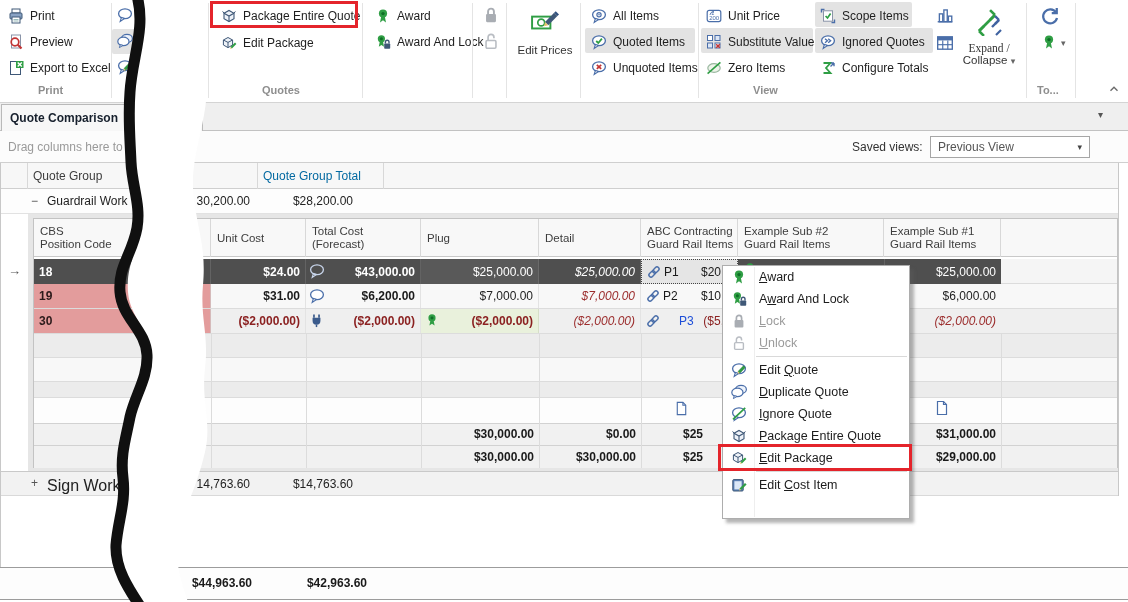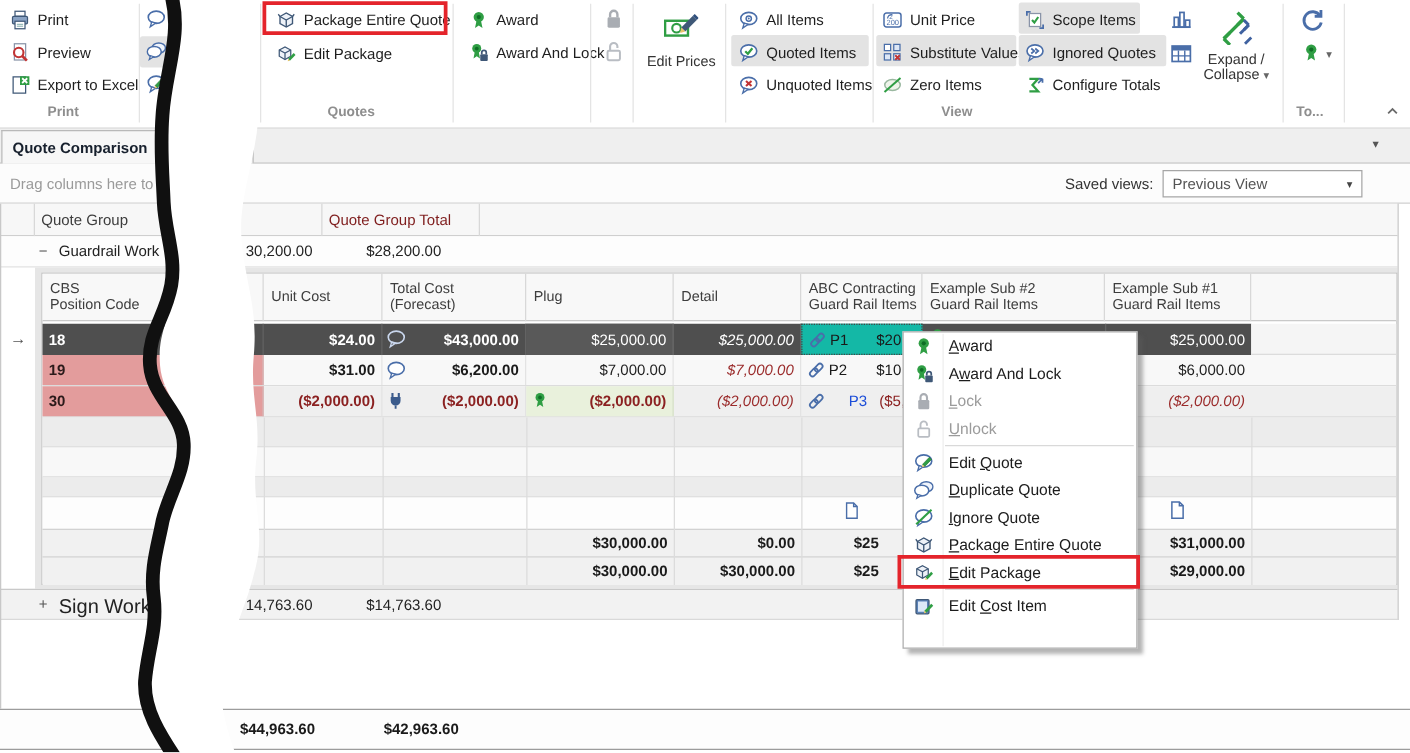--- a/index.html
+++ b/index.html
@@ -371,21 +371,21 @@
     <svg class="ic abs" style="left:936px;top:6px;width:18px;height:18px;">
         <use href="#sym-barchart"></use>
       </svg>
     <svg class="ic abs" style="left:936px;top:34px;width:18px;height:18px;">
         <use href="#sym-freeze"></use>
       </svg>
     <div class="bigbtn" style="left:958px;top:6px;width:62px;">
       <svg class="icbig">
           <use href="#sym-expand"></use>
         </svg>
-      <span style="margin-top:6px;">Expand /</span>
+      <span style="margin-top:6px;font-family:Liberation Serif, serif;">Expand /</span>
       <span><span>Collapse</span> <span style="font-size:9px;color:#666;">▾</span></span>
     </div>
     <div class="glabel" style="left:753px;">View</div>
     <div class="vsep" style="left:1026px;"></div>
 
     <svg class="ic abs" style="left:1040px;top:6px;width:20px;height:20px;">
         <use href="#sym-refresh"></use>
       </svg>
     <svg class="ic abs" style="left:1041px;top:34px;">
         <use href="#sym-rosette"></use>
@@ -415,21 +415,21 @@
       <span>Previous View</span>
       <span style="font-size:9px;color:#444;">▾</span>
     </div>
   </div>
 
   <div class="abs" style="left:0;top:163px;width:1118px;height:26px;background:#f7f7f7;border-bottom:1px solid #cfcfcf;box-sizing:border-box;"></div>
   <div class="abs" style="left:0;top:163px;width:28px;height:26px;border-right:1px solid #d8d8d8;box-sizing:border-box;"></div>
   <div class="cell" style="left:28px;top:163px;width:230px;height:26px;border-right:1px solid #d8d8d8;color:#3d3d3d;">
       <span>Quote Group</span>
     </div>
-  <div class="cell" style="left:258px;top:163px;width:126px;height:26px;border-right:1px solid #d8d8d8;color:#7f1d1d;">
+  <div class="cell" style="left:258px;top:163px;width:126px;height:26px;border-right:1px solid #d8d8d8;color:#0369a1;">
       <span>Quote Group Total</span>
     </div>
 
   <div class="abs" style="left:0;top:189px;width:1118px;height:25px;background:#fdfdfd;border-bottom:1px solid #e2e2e2;box-sizing:border-box;"></div>
   <span class="abs" style="left:31px;top:194px;font-size:12px;color:#555;">−</span>
   <span class="abs" style="left:47px;top:194px;font-size:12px;color:#222;">Guardrail Work</span>
   <div class="cell r" style="left:150px;top:189px;width:105px;height:24px;color:#222;">
       <span>30,200.00</span>
     </div>
   <div class="cell r" style="left:258px;top:189px;width:100px;height:24px;color:#222;">
@@ -486,21 +486,21 @@
           <use href="#sym-bubble-w"></use>
         </svg>
         <span>$43,000.00</span>
       </div>
     <div class="cell r wt" style="left:387px;top:40px;width:118px;height:25px;background:#595959;border-right:1px solid #6a6a6a;">
         <span>$25,000.00</span>
       </div>
     <div class="cell r it wt" style="left:505px;top:40px;width:102px;height:25px;border-right:1px solid #636363;">
         <span>$25,000.00</span>
       </div>
-    <div class="cell" style="left:607px;top:40px;width:97px;height:25px;background:#14b8a6;border:1px dotted #444;color:#1a1a1a;">
+    <div class="cell" style="left:607px;top:40px;width:97px;height:25px;background:#e5e5e5;border:1px dotted #444;color:#1a1a1a;">
       <svg class="ic" style="width:14px;height:14px;flex:0 0 14px;">
           <use href="#sym-link"></use>
         </svg>
       <span style="margin-left:3px;">P1</span>
       <span class="abs" style="right:16px;">$20</span>
     </div>
     <svg class="ic abs" style="left:709px;top:43px;width:14px;height:14px;">
         <use href="#sym-rosette"></use>
       </svg>
     <div class="cell r wt" style="left:850px;top:40px;width:117px;height:25px;border-left:1px solid #636363;">

